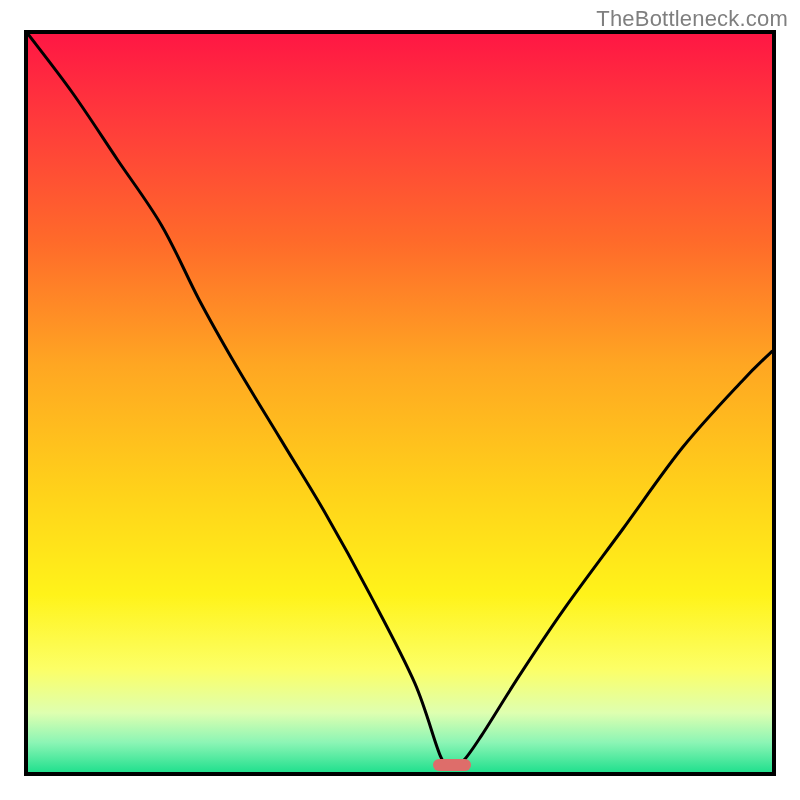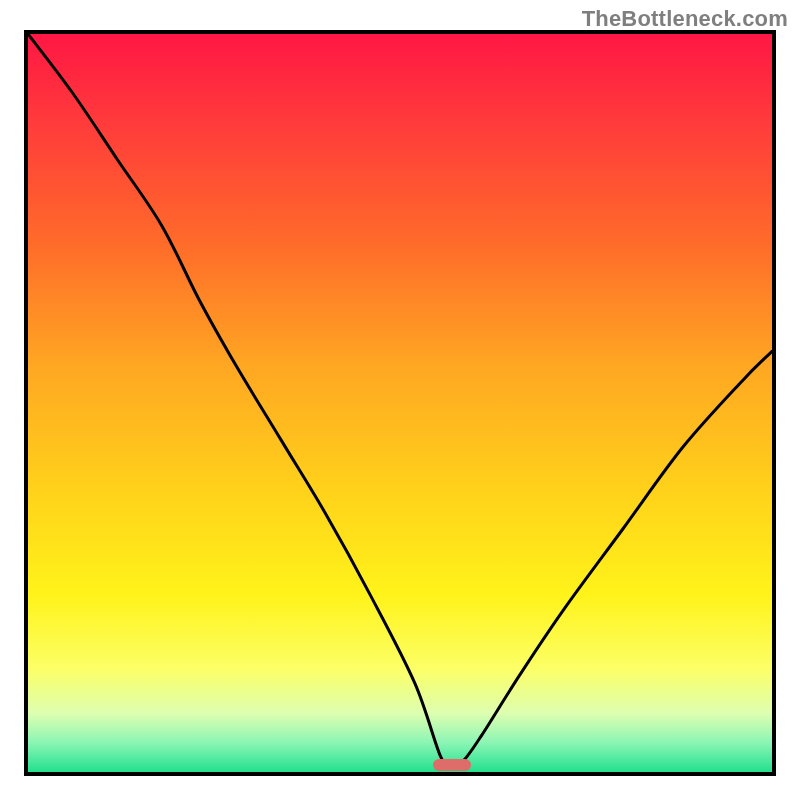--- a/index.html
+++ b/index.html
@@ -14,21 +14,21 @@
     position: relative;
     width: 800px;
     height: 800px;
   }
   .watermark {
     position: absolute;
     top: 6px;
     right: 12px;
     font-size: 22px;
     color: #7f7f7f;
-    font-weight: 700;
+    font-weight: 400;
     letter-spacing: 0.2px;
   }
   .plot-frame {
     position: absolute;
     left: 24px;
     top: 30px;
     width: 752px;
     height: 746px;
     border: 4px solid #000;
     box-sizing: border-box;

